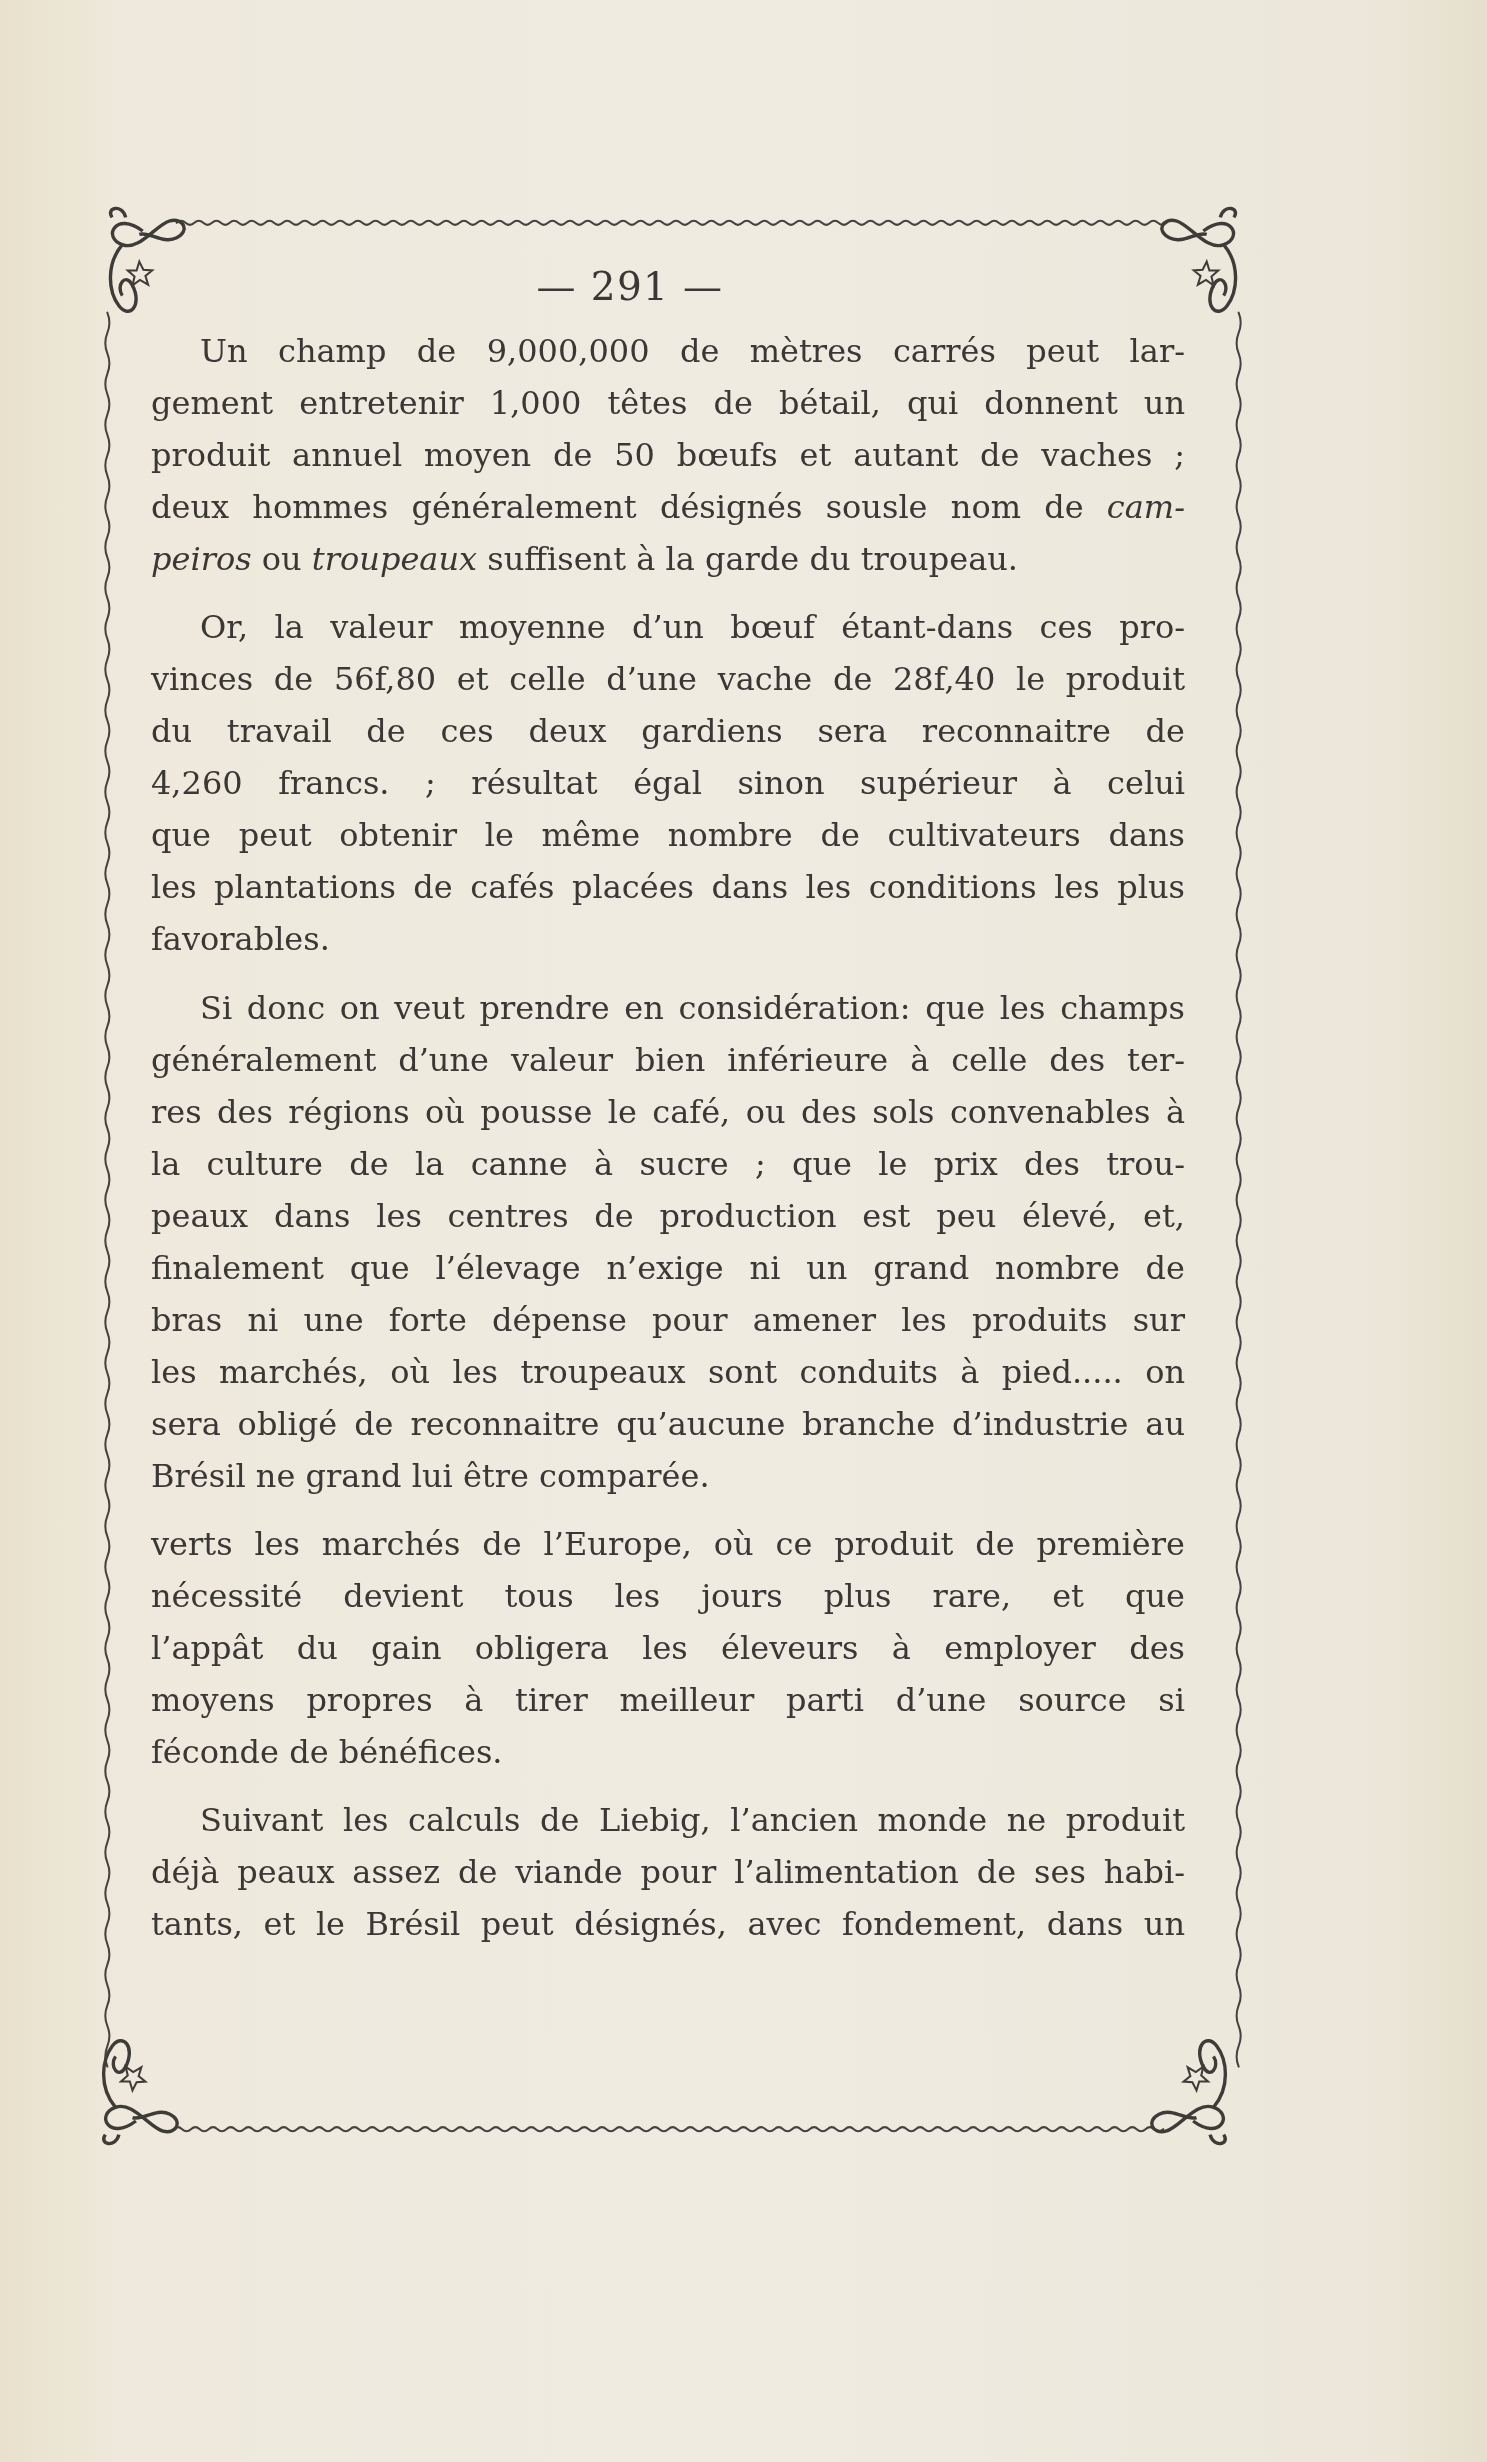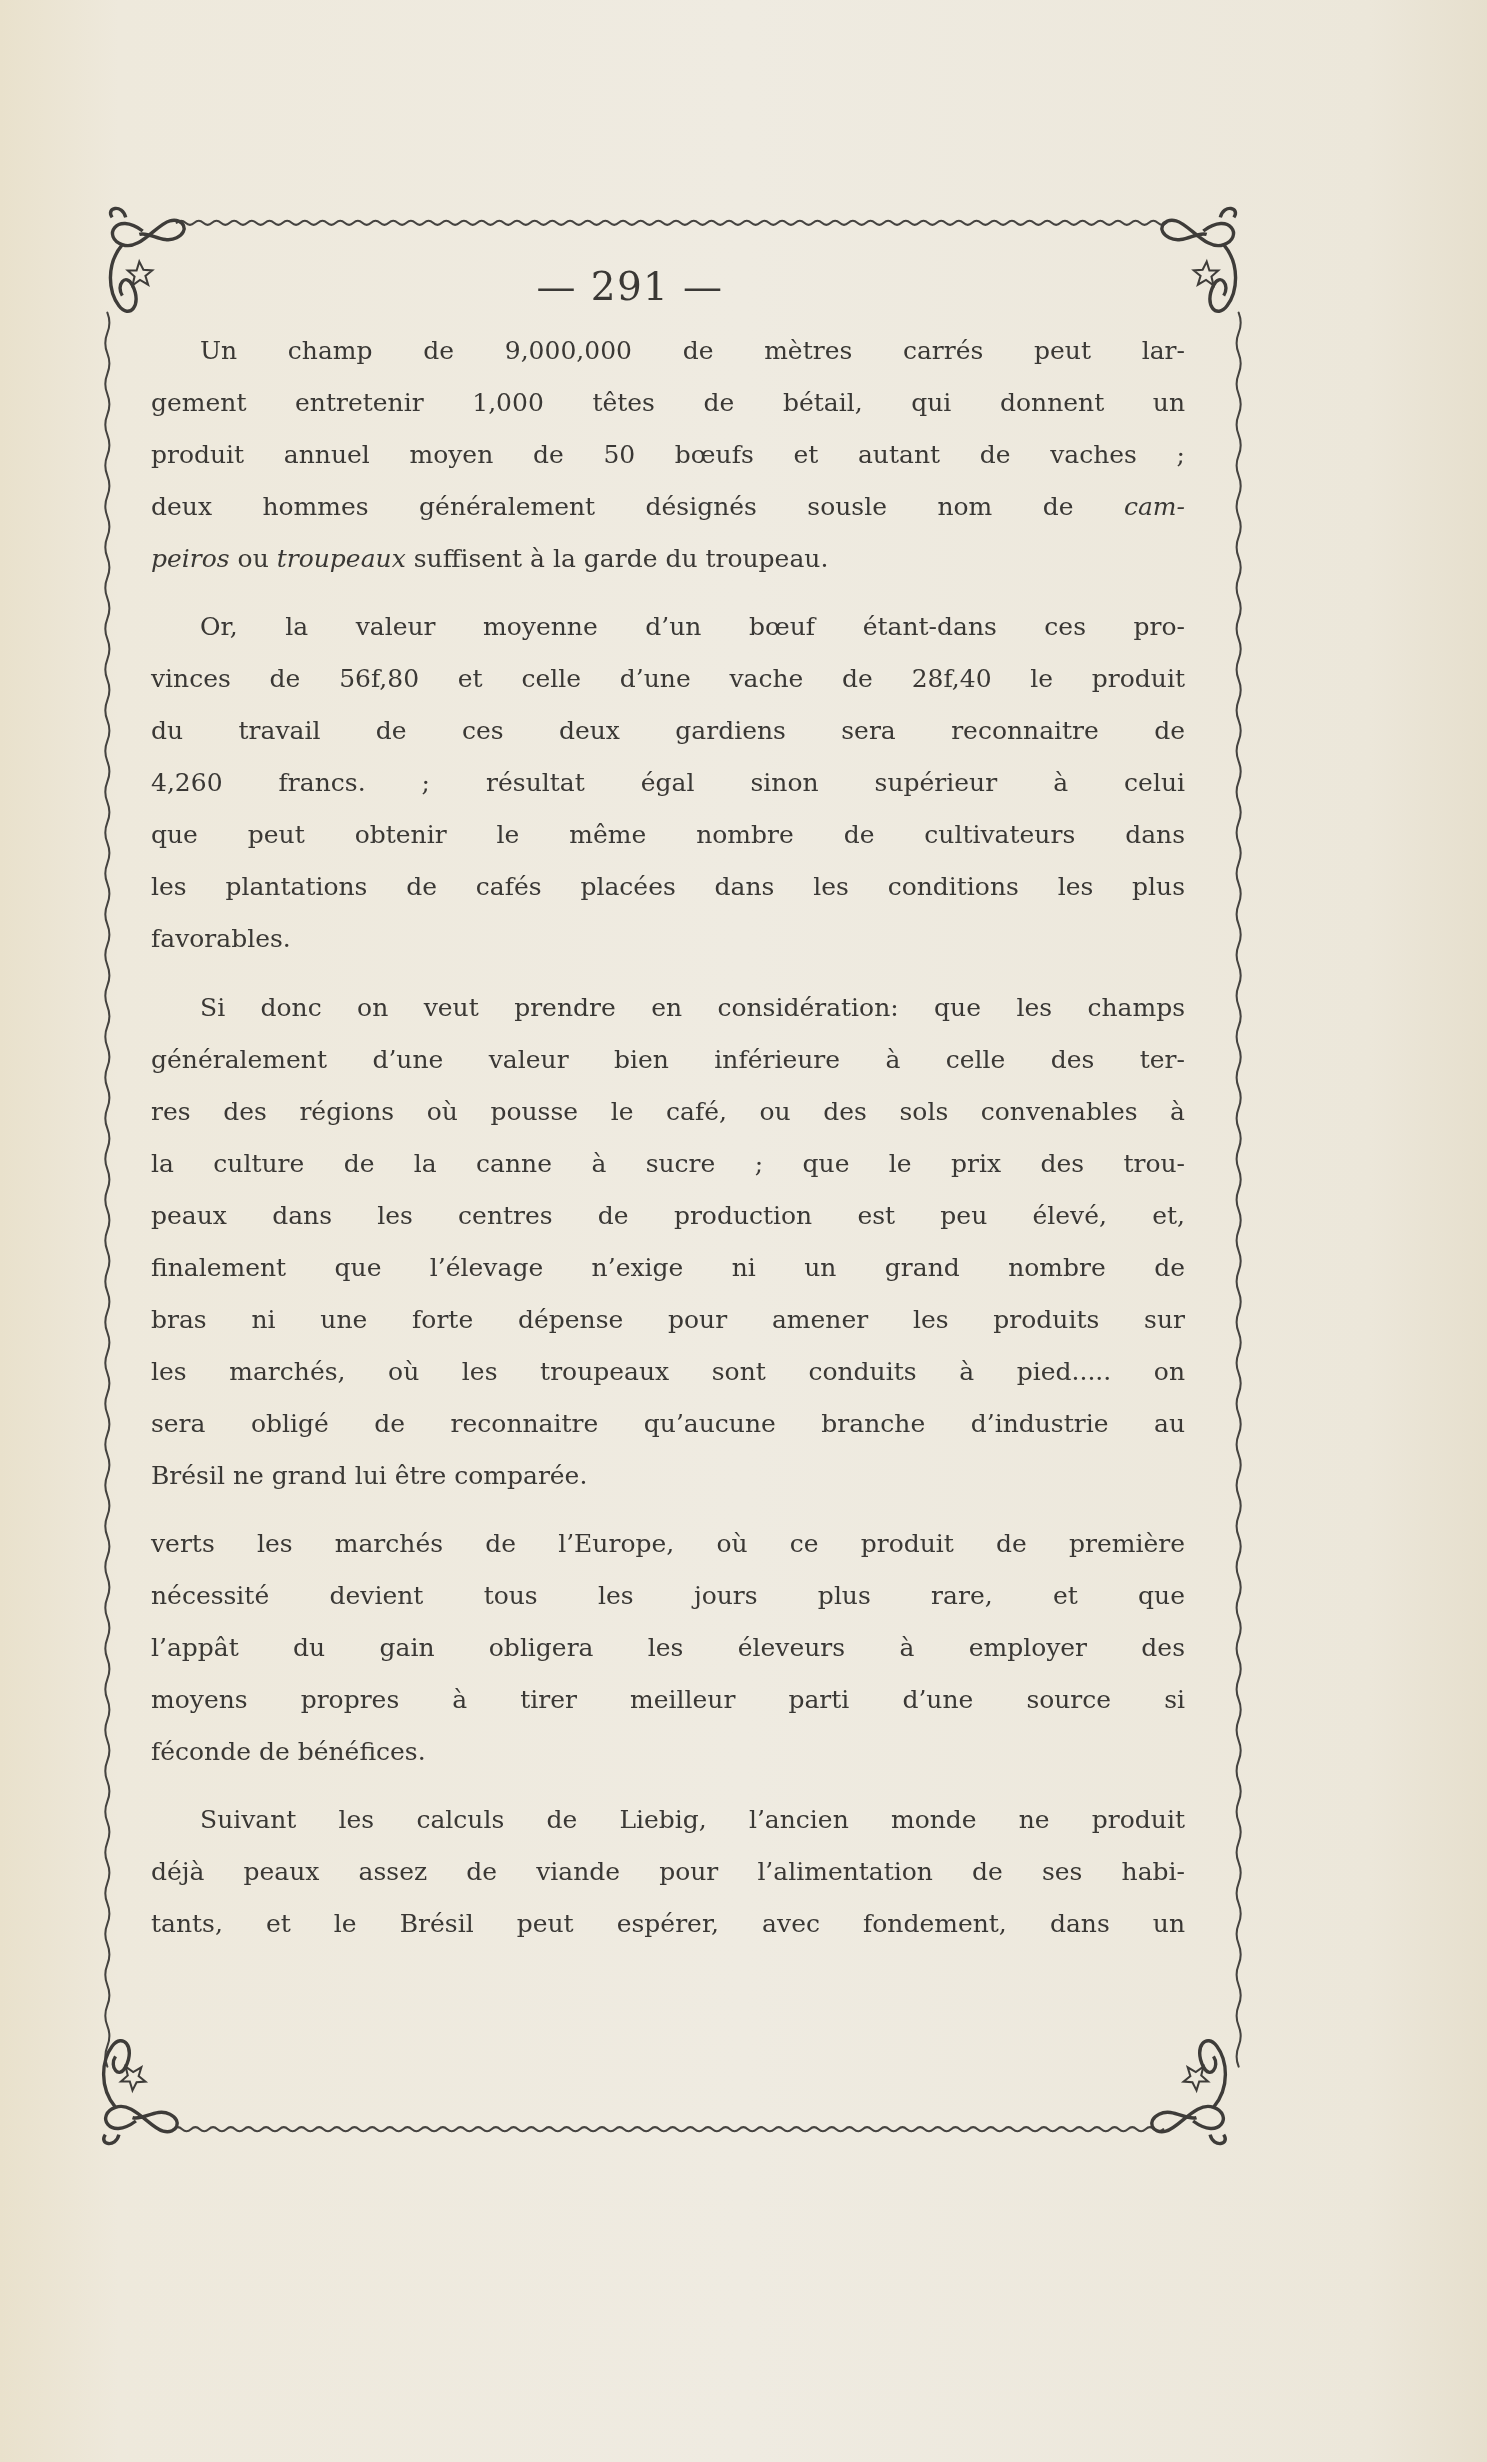--- a/index.html
+++ b/index.html
@@ -18,21 +18,21 @@
   .frame {
     position: absolute; left: 95px; top: 197px; width: 1156px; height: 1958px;
   }
   .frame svg { position: absolute; left: 0; top: 0; }
   .page-number {
     position: absolute; left: 0; width: 1260px; top: 264px;
     text-align: center; font-size: 39px; letter-spacing: 1.4px;
   }
   .text-block {
     position: absolute; left: 151px; top: 325px; width: 1034px;
-    font-size: 25px; line-height: 52px;
+    font-size: 32px; line-height: 52px;
   }
   .para { margin: 0 0 16.3px 0; }
   .line {
     display: block; text-align: justify; text-align-last: justify;
     white-space: nowrap; height: 52px;
   }
   .line.last { text-align-last: left; }
   .line.indent { padding-left: 49px; }
   .line em { }
 </style>
@@ -116,16 +116,16 @@
     <span class="line">verts les marchés de l’Europe, où ce produit de première</span>
     <span class="line">nécessité devient tous les jours plus rare, et que</span>
     <span class="line">l’appât du gain obligera les éleveurs à employer des</span>
     <span class="line">moyens propres à tirer meilleur parti d’une source si</span>
     <span class="line last">féconde de bénéfices.</span>
   </div>
 
   <div class="para">
     <span class="line indent">Suivant les calculs de Liebig, l’ancien monde ne produit</span>
     <span class="line">déjà peaux assez de viande pour l’alimentation de ses habi-</span>
-    <span class="line">tants, et le Brésil peut espérer, avec fondement, dans un</span>
+    <span class="line">tants, et le Brésil peut désignés, avec fondement, dans un</span>
   </div>
 </div>
 
 
 </body></html>

